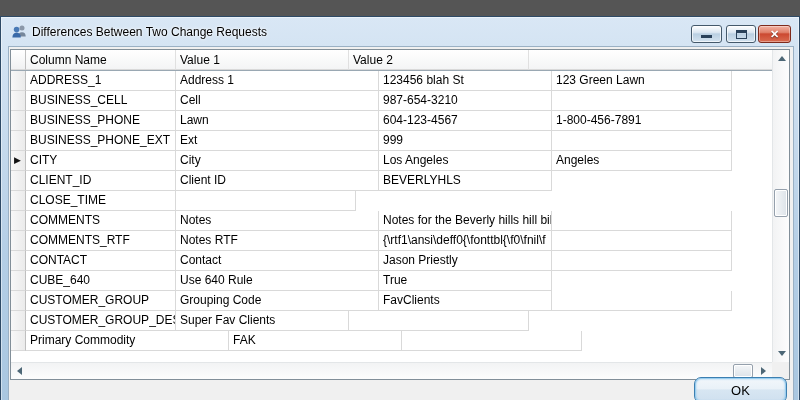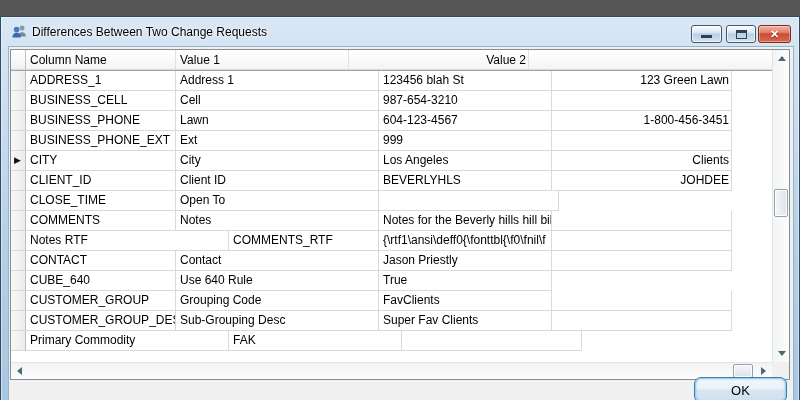--- a/index.html
+++ b/index.html
@@ -54,21 +54,21 @@
   }
   .grow .rh,.ghead .rh{
     padding:0;background:linear-gradient(90deg,#f8f8f8,#ebebeb);
     border-right:1px solid #bfbfbf;position:relative;
   }
   .ghead .rh{background:linear-gradient(#ffffff,#f0f1f2);}
   .c0{width:15px;flex:none;}
   .c1{width:150px;flex:none;}
   .c2{width:203px;flex:none;}
   .c3{width:173px;flex:none;}
-  .c4{width:180px;flex:none;text-align:right;}
+  .c4{width:180px;flex:none;}
   .marker{
     position:absolute;left:3px;top:3px;font-size:9px;line-height:13px;color:#111;
   }
   
   .vscroll{position:absolute;top:0;right:0;bottom:17px;width:17px;background:linear-gradient(90deg,#f2f3f4,#fdfdfd);border-left:1px solid #e3e6e8;}
   .hscroll{position:absolute;left:0;right:17px;bottom:0;height:17px;background:linear-gradient(#f2f3f4,#fdfdfd);border-top:1px solid #e3e6e8;}
   .corner{position:absolute;right:0;bottom:0;width:17px;height:17px;background:#f0f0f0;}
   .sb-arrow{position:absolute;width:0;height:0;}
   .arr-up{left:5px;top:6px;border-left:4px solid transparent;border-right:4px solid transparent;border-bottom:5px solid #4d6776;}
   .arr-down{left:5px;bottom:6px;border-left:4px solid transparent;border-right:4px solid transparent;border-top:5px solid #4d6776;}
@@ -145,62 +145,60 @@
               <div class="cell c1">BUSINESS_CELL</div>
               <div class="cell c2">Cell</div>
               <div class="cell c3">987-654-3210</div>
               <div class="cell c4"></div>
             </div>
             <div class="grow">
               <div class="cell rh c0"></div>
               <div class="cell c1">BUSINESS_PHONE</div>
               <div class="cell c2">Lawn</div>
               <div class="cell c3">604-123-4567</div>
-              <div class="cell c4">1-800-456-3451</div>
+              <div class="cell c4">1-800-456-7891</div>
             </div>
             <div class="grow">
               <div class="cell rh c0"></div>
               <div class="cell c1">BUSINESS_PHONE_EXT</div>
               <div class="cell c2">Ext</div>
               <div class="cell c3">999</div>
               <div class="cell c4"></div>
             </div>
             <div class="grow">
               <div class="cell rh c0">
                 <span class="marker">▶</span>
               </div>
               <div class="cell c1">CITY</div>
               <div class="cell c2">City</div>
               <div class="cell c3">Los Angeles</div>
-              <div class="cell c4">Clients</div>
+              <div class="cell c4">Angeles</div>
             </div>
             <div class="grow">
               <div class="cell rh c0"></div>
               <div class="cell c1">CLIENT_ID</div>
               <div class="cell c2">Client ID</div>
               <div class="cell c3">BEVERLYHLS</div>
-              <div class="cell c4">JOHDEE</div>
             </div>
             <div class="grow">
               <div class="cell rh c0"></div>
               <div class="cell c1">CLOSE_TIME</div>
-              <div class="cell c2">Open To</div>
               <div class="cell c4"></div>
             </div>
             <div class="grow">
               <div class="cell rh c0"></div>
               <div class="cell c1">COMMENTS</div>
               <div class="cell c2">Notes</div>
               <div class="cell c3">Notes for the Beverly hills hill bill</div>
               <div class="cell c4"></div>
             </div>
             <div class="grow">
               <div class="cell rh c0"></div>
+              <div class="cell c1">COMMENTS_RTF</div>
               <div class="cell c2">Notes RTF</div>
-              <div class="cell c1">COMMENTS_RTF</div>
               <div class="cell c3">{\rtf1\ansi\deff0{\fonttbl{\f0\fnil\f</div>
               <div class="cell c4"></div>
             </div>
             <div class="grow">
               <div class="cell rh c0"></div>
               <div class="cell c1">CONTACT</div>
               <div class="cell c2">Contact</div>
               <div class="cell c3">Jason Priestly</div>
               <div class="cell c4"></div>
             </div>
@@ -213,21 +211,20 @@
             <div class="grow">
               <div class="cell rh c0"></div>
               <div class="cell c1">CUSTOMER_GROUP</div>
               <div class="cell c2">Grouping Code</div>
               <div class="cell c3">FavClients</div>
               <div class="cell c4"></div>
             </div>
             <div class="grow">
               <div class="cell rh c0"></div>
               <div class="cell c1">CUSTOMER_GROUP_DESC</div>
-              <div class="cell c2">Sub-Grouping Desc</div>
               <div class="cell c3">Super Fav Clients</div>
               <div class="cell c4"></div>
             </div>
             <div class="grow">
               <div class="cell rh c0"></div>
               <div class="cell c2">Primary Commodity</div>
               <div class="cell c3">FAK</div>
               <div class="cell c4"></div>
             </div>
           </div>

